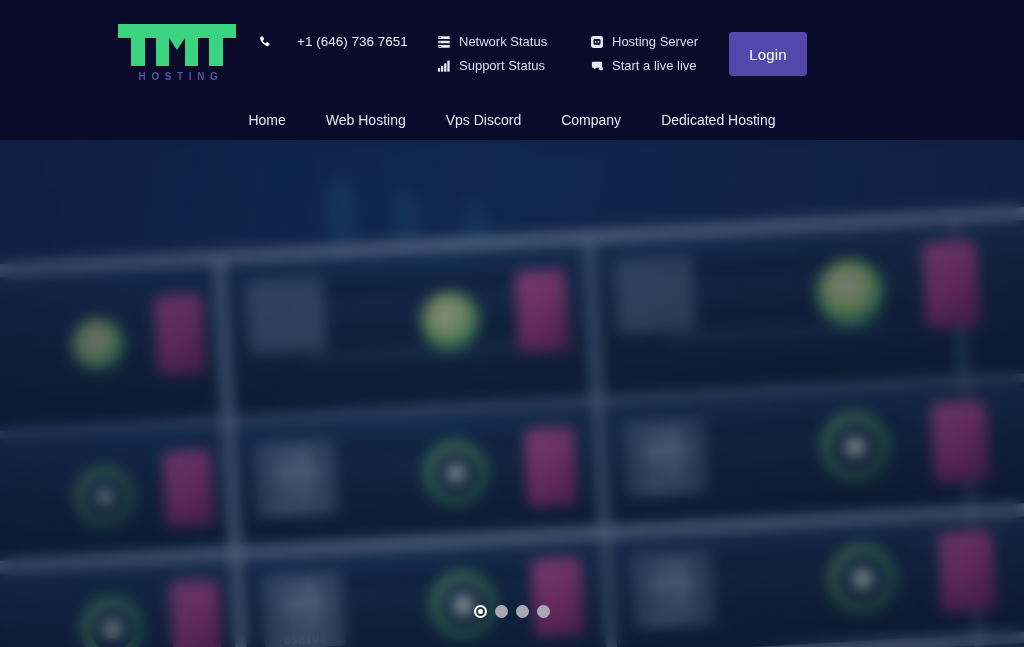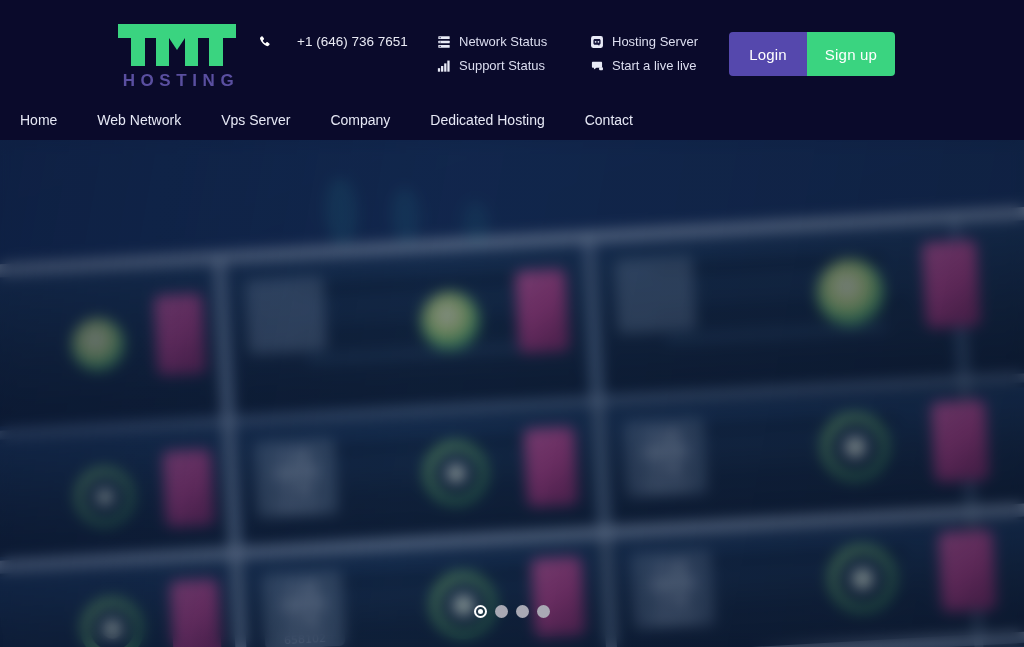--- a/index.html
+++ b/index.html
@@ -23,21 +23,21 @@
   
   .logo-wrap {
     position:absolute; left:118px; top:24px; width:122px;
   }
   .logo-mark {
     position:relative; width:118px; height:42px;
   }
   .logo-mark svg { display:block; }
   .logo-sub {
     margin-top:5px; color:#5a4fa0;
-    font-size:17px; font-weight:700; letter-spacing:5.6px;
+    font-size:10px; font-weight:700; letter-spacing:5.6px;
     text-align:center; padding-left:4px;
   }
 
   
   .phones { position:absolute; left:258px; top:31px; }
   .phone-row {
     display:flex; align-items:center; gap:26px;
     color:#e9eaf4; font-size:13.5px; height:21px; margin-bottom:2px;
     cursor:pointer;
   }
@@ -63,21 +63,21 @@
   }
   .btn {
     height:44px; display:flex; align-items:center; justify-content:center;
     font-size:15px; color:#ffffff; cursor:pointer; letter-spacing:.2px;
   }
   .btn-login { width:78px; background:#5548ad; }
   .btn-signup { width:88px; background:#3ad480; }
 
   
   .nav {
-    height:40px; display:flex; align-items:center; justify-content:flex-start;
+    height:40px; display:flex; align-items:center; justify-content:center;
     gap:0;
   }
   .nav-item {
     color:#e6e8f5; font-size:14px; padding:0 20px; cursor:pointer;
     white-space:nowrap; line-height:40px;
   }
 
   
   .hero {
     position:absolute; top:140px; left:0; width:1024px; height:507px;
@@ -209,31 +209,29 @@
               <rect x="10.4" y="9.4" width="4.4" height="3.4" rx="1" fill="#e8eaf6"></rect>
             </svg>
           </span>
           <span>Start a live live</span>
         </div>
 
       </div>
 
       <div class="authbtns">
         <div class="btn btn-login">Login</div>
-        <div class="btn btn-signup">Sign up</div>
       </div>
     </div>
 
     <nav class="nav">
       <span class="nav-item">Home</span>
-      <span class="nav-item">Web Network</span>
-      <span class="nav-item">Vps Server</span>
+      <span class="nav-item">Web Hosting</span>
+      <span class="nav-item">Vps Discord</span>
       <span class="nav-item">Company</span>
       <span class="nav-item">Dedicated Hosting</span>
-      <span class="nav-item">Contact</span>
     </nav>
   </div>
 
   <div class="hero">
 
     <div class="hero-photo">
       <svg viewBox="0 0 1024 507" width="1024" height="507" preserveAspectRatio="none" aria-hidden="true">
         <defs>
           <linearGradient id="skyG" x1="0" y1="0" x2="1" y2="1">
             <stop offset="0%" stop-color="#16305c"></stop>

